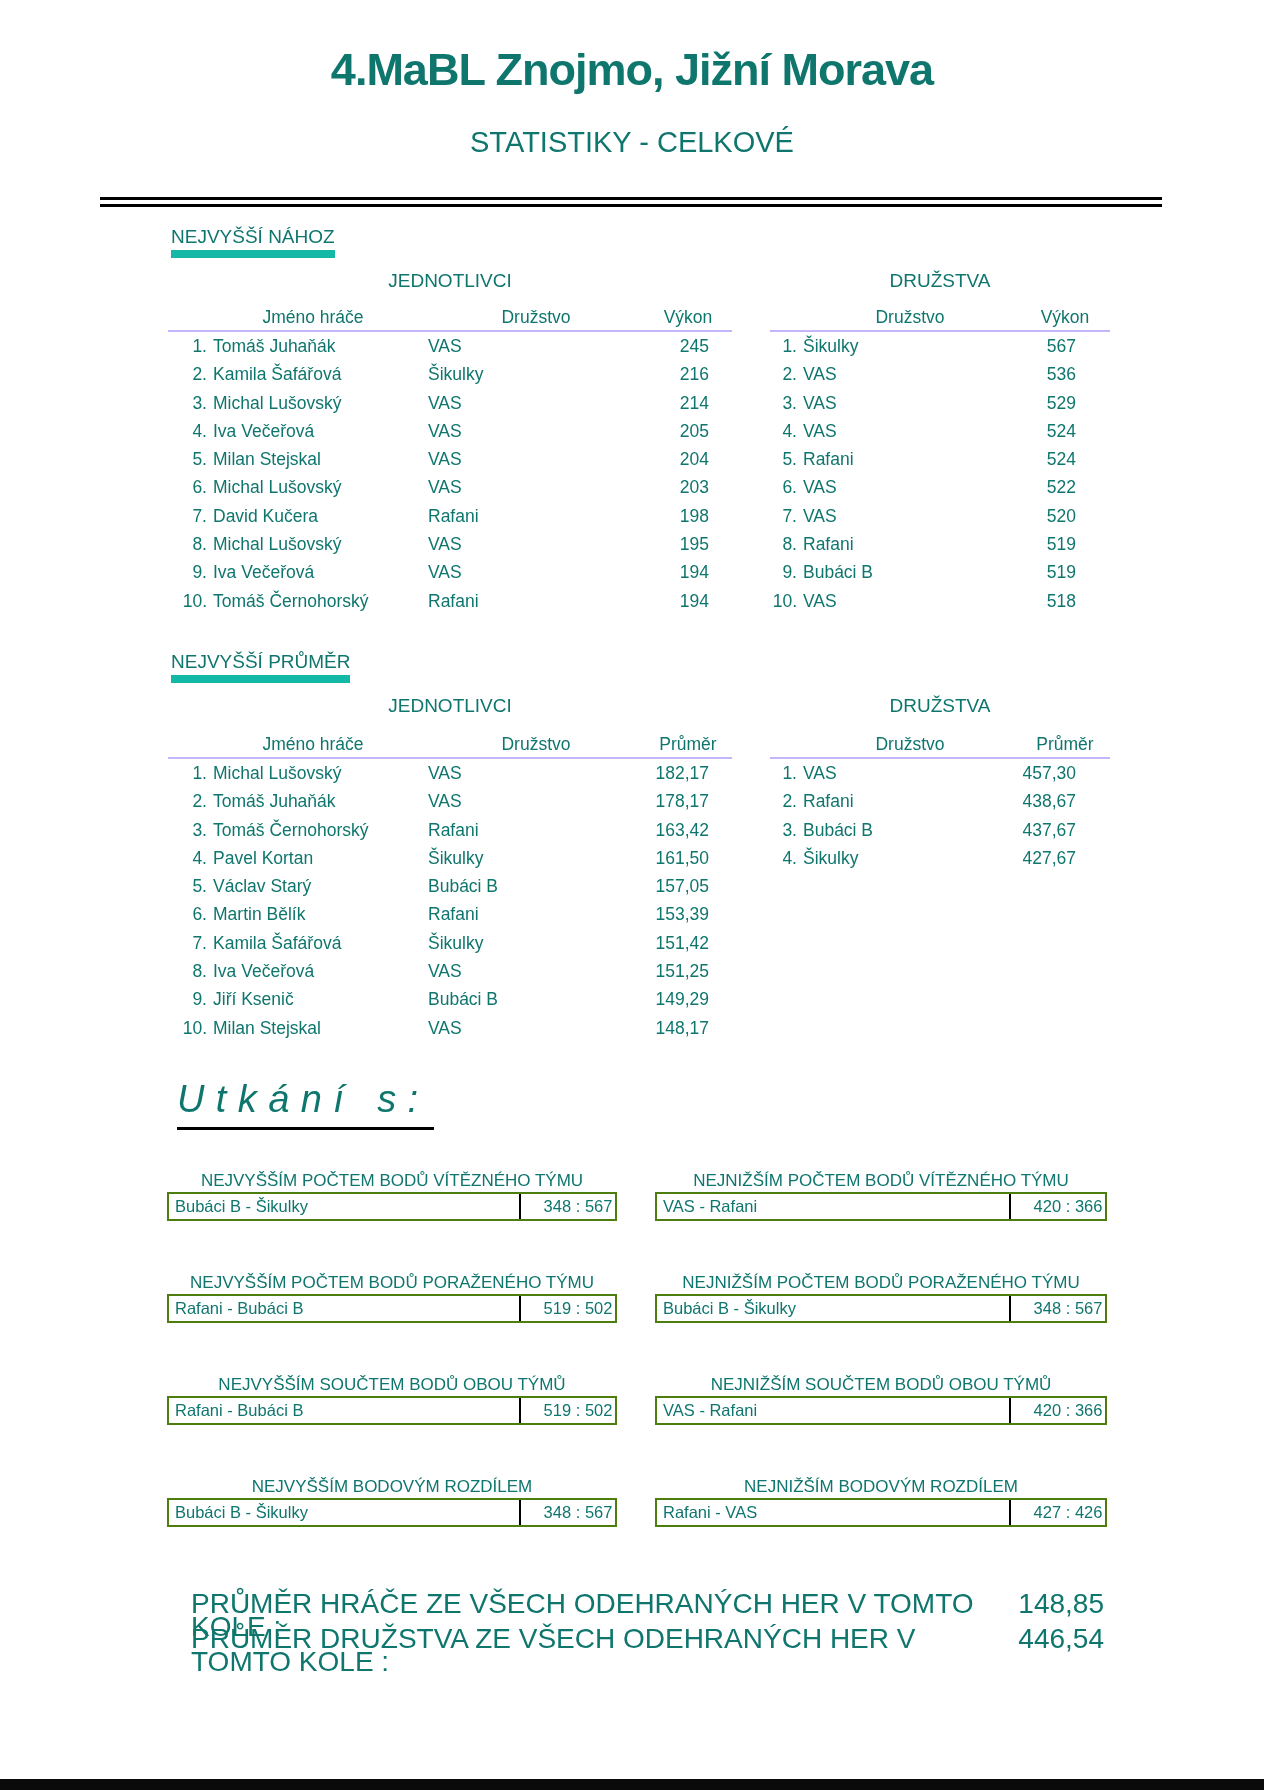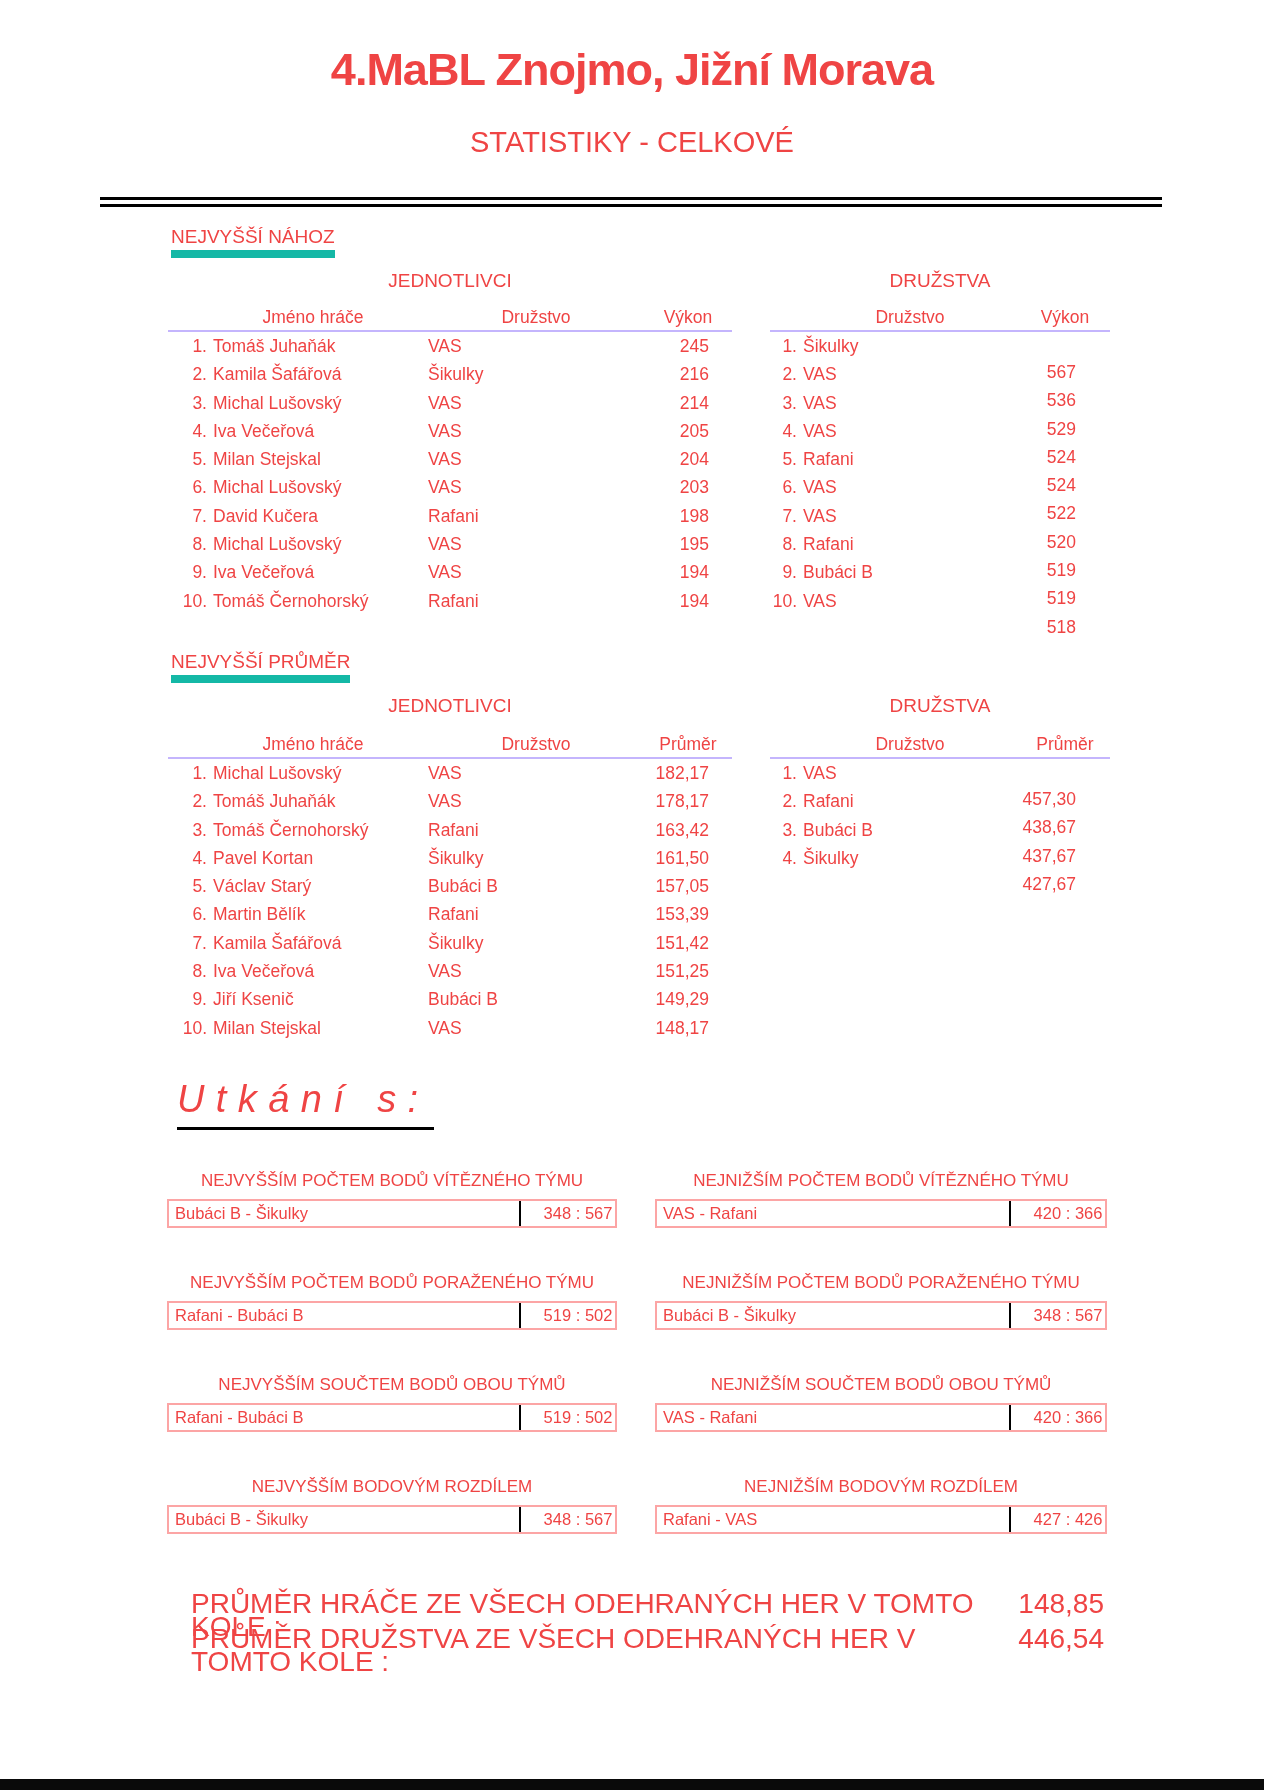--- a/index.html
+++ b/index.html
@@ -2,21 +2,21 @@
 <html><head>
 <meta charset="utf-8">
 <style>
   * { margin:0; padding:0; box-sizing:border-box; }
   html,body { background:#ffffff; }
   .page {
     position:relative;
     width:1264px; height:1790px;
     background:#ffffff;
     font-family:"Liberation Sans","DejaVu Sans",sans-serif;
-    color:#ef4444;
+    color:#0f766e;
     overflow:hidden;
   }
   
   .doc-title {
     position:absolute; top:44px; left:0; width:100%;
     text-align:center; font-size:45px; font-weight:bold; letter-spacing:-1px;
   }
   .doc-subtitle {
     position:absolute; top:126px; left:0; width:100%;
     text-align:center; font-size:29px;
@@ -50,38 +50,38 @@
   .th-team { width:216px; text-align:center; }
   .th-val  { width:88px;  text-align:center; }
   .c-rank { width:39px;  text-align:right; }
   .c-name { width:221px; text-align:left; padding-left:6px; }
   .c-team { width:216px; text-align:left; }
   .c-val  { width:88px;  text-align:right; padding-right:23px; }
   .th2-team { width:230px; text-align:center; padding-left:50px; }
   .th2-val  { width:110px; text-align:center; padding-left:20px; }
   .c2-rank { width:27px;  text-align:right; }
   .c2-team { width:203px; text-align:left; padding-left:6px; }
-  .c2-val  { width:110px; text-align:right; padding-right:34px;margin-top:26px; }
+  .c2-val  { width:110px; text-align:right; padding-right:34px; }
   
   .utkani-heading {
     position:absolute; top:1078px; left:177px;
     font-size:38px; font-style:italic; letter-spacing:0.30em;
     border-bottom:3px solid #000; padding-bottom:6px; padding-right:4px;
     display:inline-block;
   }
   .uk-grid {
     position:absolute; top:1170px; left:167px; width:940px;
     display:grid; grid-template-columns:450px 452px; column-gap:38px;
     grid-auto-rows:102px;
   }
   .uk-cell { width:100%; }
   .uk-label { text-align:center; font-size:17px; height:22px; line-height:22px; }
   .uk-box {
-    margin-top:7px; height:29px;
-    border:2px solid #fca5a5;
+    margin-top:0; height:29px;
+    border:2px solid #4d7c0f;
     display:flex; align-items:center;
     font-size:16.5px;
     gap:8px;
   }
   .uk-match { flex:1; padding-left:6px; white-space:nowrap; overflow:hidden; }
   .uk-score { width:96px; border-left:2px solid #000; text-align:center; align-self:stretch; line-height:25px;padding-left:20px; }
   
   .summary {
     position:absolute; top:1592px; left:170px; width:934px;
   }

